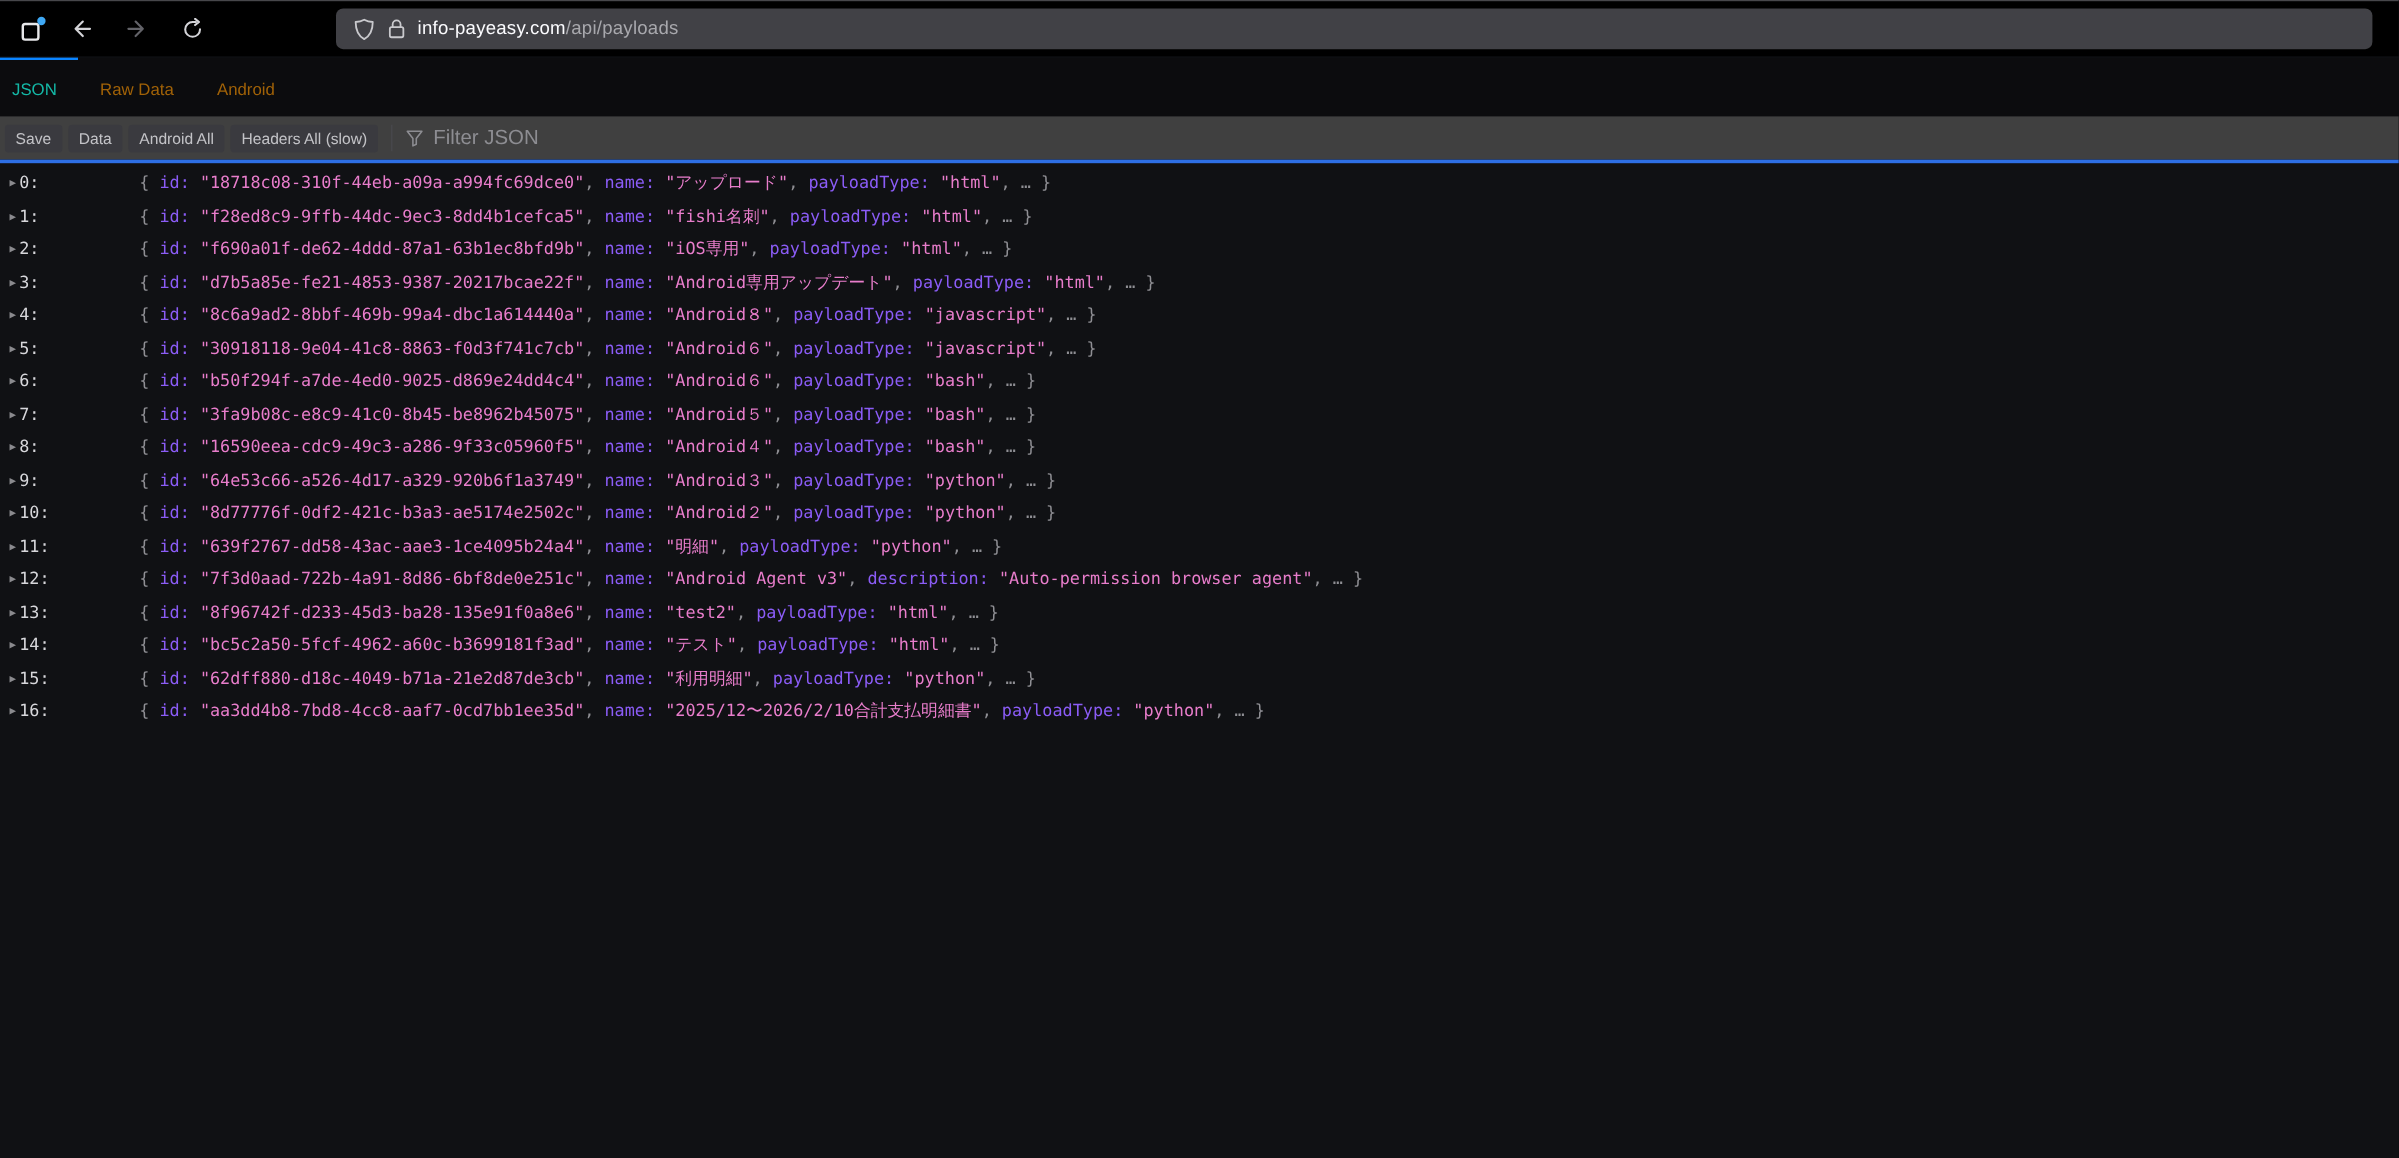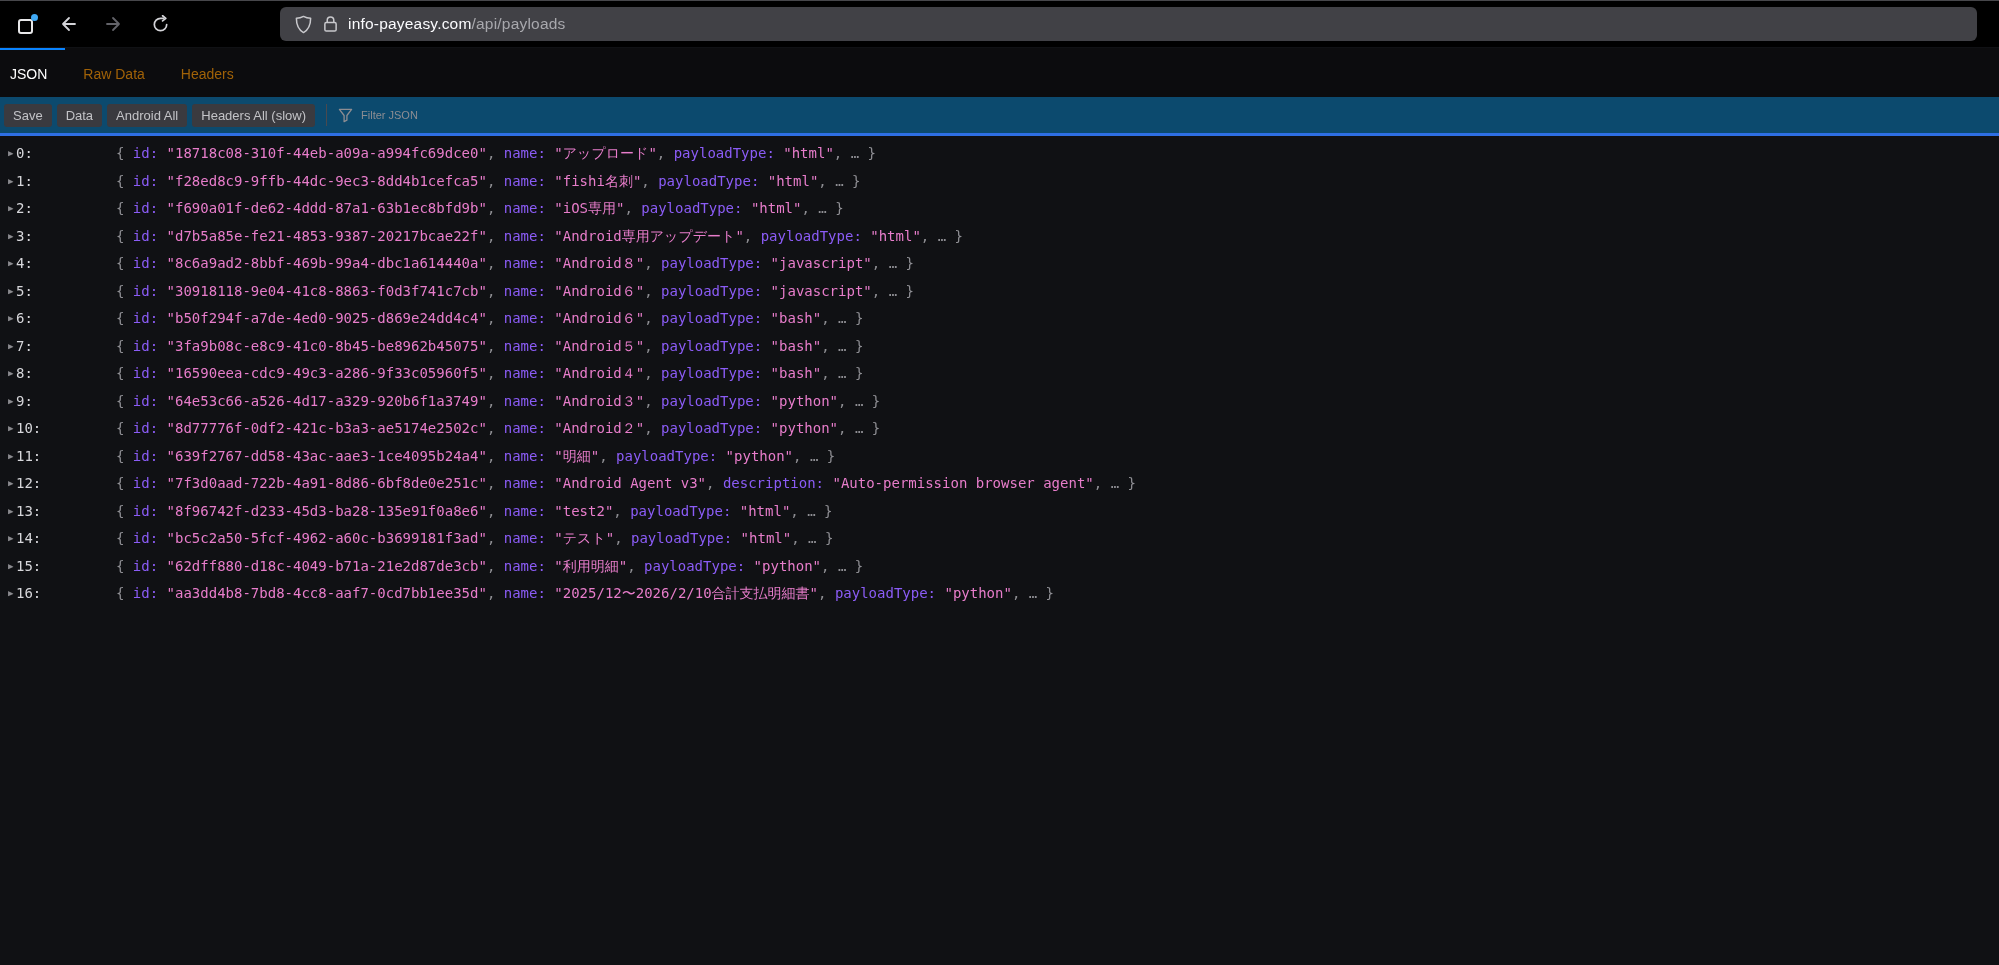--- a/index.html
+++ b/index.html
@@ -44,38 +44,38 @@
   
   .tab-bar {
     position: absolute; top: 48px; left: 0; width: 100%; height: 49px;
     background: #0c0c0e; display: flex; align-items: stretch;
   }
   .tab {
     display: flex; align-items: center; padding: 0 18px;
     font-size: 14px; color: #a16207; cursor: pointer; position: relative;
     border-top: 2px solid transparent;
   }
-  .tab.active { color: #ffffff; border-top: 2px solid #0a84ff; }
+  .tab.active { color: #14b8a6; border-top: 2px solid #0a84ff; }
   .tab:first-child { padding-left: 10px; }
 
   
   .json-toolbar {
     position: absolute; top: 97px; left: 0; width: 100%; height: 36px;
-    background: #0c4a6e; display: flex; align-items: center; gap: 5px; padding: 0 4px;
+    background: #404040; display: flex; align-items: center; gap: 5px; padding: 0 4px;
   }
   .tb-btn {
     background: #3a3a3f; color: #c3c3c7; border: none; border-radius: 3px;
     font-size: 13px; font-family: "Liberation Sans", sans-serif;
     padding: 4px 9px; cursor: pointer; white-space: nowrap;
   }
   .tb-sep { width: 1px; height: 22px; background: #4a4a4f; margin: 0 6px; }
   .filter-wrap { display: flex; align-items: center; gap: 8px; flex: 1; }
   .filter-input {
     background: transparent; border: none; outline: none;
-    color: #9a9a9e; font-size: 11px; width: 400px;
+    color: #9a9a9e; font-size: 17px; width: 400px;
     font-family: "Liberation Sans", sans-serif;
   }
   .filter-input::placeholder { color: #8d8d92; }
 
   
   .json-panel {
     position: absolute; top: 133px; left: 0; width: 100%; height: 832px;
     background: #101114; border-top: 3px solid #2e6fe4;
     padding-top: 4px; overflow: hidden;
     font-family: "DejaVu Sans Mono", monospace; font-size: 14px;
@@ -132,21 +132,21 @@
           <path d="M4.5 8 V5.5 A3.5 3.5 0 0 1 11.5 5.5 V8" stroke="#c9c9cd" stroke-width="1.6" fill="none"></path>
         </svg>
       </span>
       <span class="url-text"><span class="url-domain">info-payeasy.com</span><span class="url-path">/api/payloads</span></span>
     </div>
   </div>
 
   <div class="tab-bar">
     <div class="tab active">JSON</div>
     <div class="tab">Raw Data</div>
-    <div class="tab">Headers</div>
+    <div class="tab">Android</div>
   </div>
 
   <div class="json-toolbar">
     <button class="tb-btn">Save</button>
     <button class="tb-btn">Data</button>
     <button class="tb-btn">Android All</button>
     <button class="tb-btn">Headers All (slow)</button>
     <div class="tb-sep"></div>
     <div class="filter-wrap">
       <svg width="15" height="15" viewBox="0 0 16 16">

